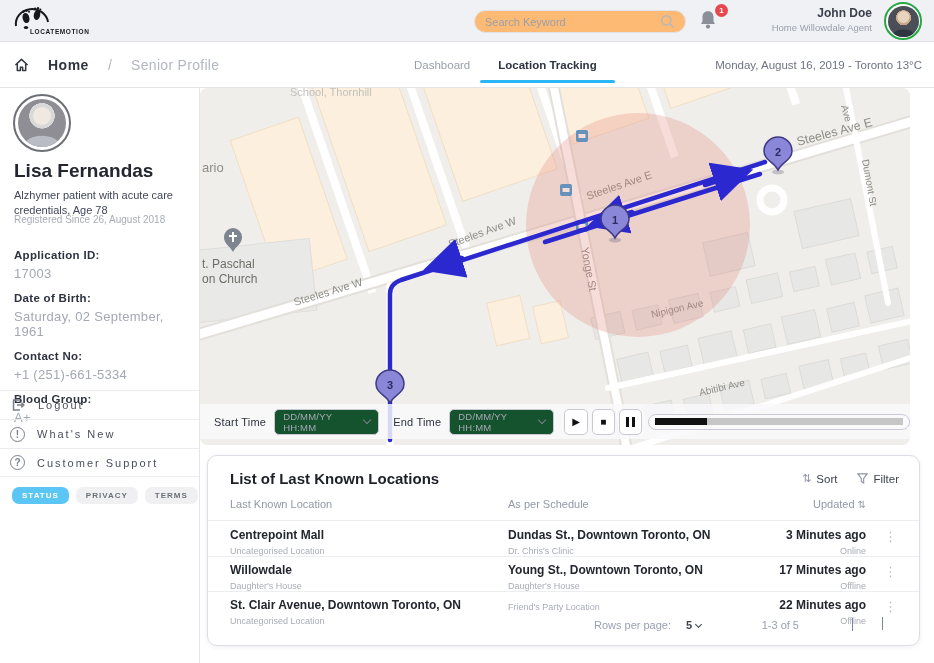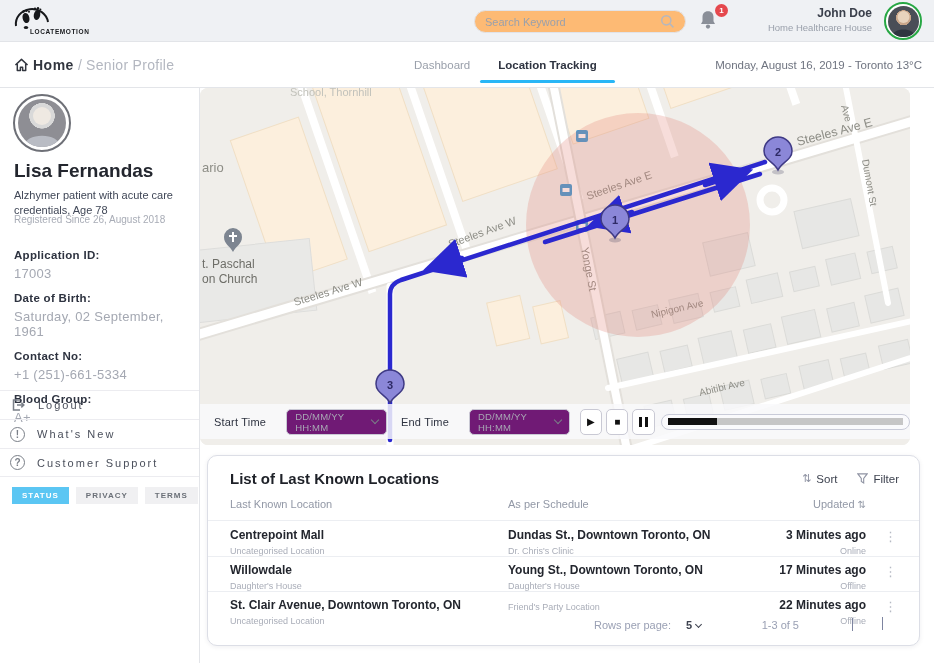--- a/index.html
+++ b/index.html
@@ -15,21 +15,21 @@
   .bell-wrap { position:absolute; left:698px; top:8px; width:26px; height:28px; }
   .bell-badge { position:absolute; right:-4px; top:-4px; min-width:13px; height:13px; border-radius:7px; background:#e5484d; color:#fff; font-size:8px; font-weight:bold; display:flex; align-items:center; justify-content:center; padding:0 2px; }
   .user-block { position:absolute; right:62px; top:6px; text-align:right; }
   .user-name { font-size:12px; font-weight:bold; color:#3a3f4b; }
   .user-role { font-size:9.5px; color:#9aa0ab; margin-top:2px; }
   .avatar-ring { position:absolute; right:12px; top:2px; width:38px; height:38px; border-radius:50%; border:2px solid #27a744; background:#fff; display:flex; align-items:center; justify-content:center; }
   .avatar-img { width:31px; height:31px; border-radius:50%; background:radial-gradient(circle at 50% 38%, #c9a68a 0 30%, #4a4e57 31% 100%); overflow:hidden; }
 
   
   .navrow { position:absolute; left:0; top:42px; width:934px; height:46px; background:#fff; border-bottom:1px solid #e3e5e9; }
-  .breadcrumb { position:absolute; left:14px; top:0; height:46px; display:flex; align-items:center; gap:4px; }
+  .breadcrumb { position:absolute; left:14px; top:0; height:46px; display:flex; align-items:center; gap:19px; }
   .bc-home { font-size:14px; font-weight:bold; color:#32363f; letter-spacing:.5px; }
   .bc-sep, .bc-cur { font-size:14px; color:#b3b7c0; letter-spacing:.3px; }
   .tabs { position:absolute; left:410px; top:0; height:46px; display:flex; align-items:center; gap:20px; }
   .tab { font-size:11.5px; color:#9aa0ab; cursor:pointer; padding:14px 4px; }
   .tab.active { color:#2e3340; font-weight:bold; position:relative; }
   .tab.active::after { content:""; position:absolute; left:-14px; right:-14px; bottom:2px; height:3px; background:#29b6f6; border-radius:2px; }
   .nav-date { position:absolute; right:12px; top:0; height:46px; display:flex; align-items:center; font-size:11.5px; color:#6f7480; }
 
   
   .sidebar { position:absolute; left:0; top:88px; width:200px; height:575px; background:#fff; border-right:1px solid #e3e5e9; }
@@ -40,29 +40,29 @@
   .p-reg { position:absolute; left:14px; top:126px; font-size:10px; color:#a8acb6; }
   .fields { position:absolute; left:14px; top:150px; width:178px; }
   .f-label { font-size:11.5px; font-weight:bold; color:#2e3340; letter-spacing:.3px; margin-top:11px; }
   .f-value { font-size:13px; color:#a4a8b2; letter-spacing:.3px; margin-top:5px; }
   .side-menu { position:absolute; left:0; top:302px; width:100%; }
   .menu-item { display:flex; align-items:center; gap:12px; height:29px; padding-left:10px; border-top:1px solid #ececf0; cursor:pointer; }
   .menu-item:last-child { border-bottom:1px solid #ececf0; }
   .menu-label { font-size:11px; letter-spacing:2px; color:#4a4f5b; }
   .circ-icon { width:15px; height:15px; border:1.4px solid #7a7f88; border-radius:50%; color:#7a7f88; font-size:10px; font-weight:bold; display:flex; align-items:center; justify-content:center; }
   .side-foot { position:absolute; left:12px; top:399px; display:flex; gap:7px; }
-  .foot-btn { height:17px; border-radius:0; border:none; font-family:inherit; font-size:8px; font-weight:bold; letter-spacing:1px; padding:0 10px; color:#6b7078; background:#f0f0f2; cursor:pointer; }
+  .foot-btn { height:17px; border-radius:7px; border:none; font-family:inherit; font-size:8px; font-weight:bold; letter-spacing:1px; padding:0 10px; color:#6b7078; background:#f0f0f2; cursor:pointer; }
   .foot-btn.active { background:#5bc6f3; color:#fff; }
 
   
   .map { position:absolute; left:200px; top:88px; width:710px; height:357px; border-radius:8px; overflow:hidden; background:#f0eeea; }
   .map svg.base { position:absolute; left:0; top:0; }
   .map-controls { position:absolute; left:0; top:316px; width:100%; height:35px; background:rgba(249,249,251,.84); display:flex; align-items:center; padding-left:14px; }
   .ctl-label { font-size:11px; color:#2e3340; letter-spacing:.2px; white-space:nowrap; }
-  .dt-input { width:108px; height:26px; margin-left:20px; background:#701a75; border:1px solid #c9c9d4; border-radius:5px; display:flex; align-items:center; padding:0 8px; cursor:pointer; }
+  .dt-input { width:108px; height:26px; margin-left:8px; background:#14532d; border:1px solid #c9c9d4; border-radius:5px; display:flex; align-items:center; padding:0 8px; cursor:pointer; }
   .dt-ph { flex:1; font-size:9.5px; color:#a8a8b4; letter-spacing:.2px; }
   .chev { width:6px; height:6px; border-right:1.5px solid #7a7f88; border-bottom:1.5px solid #7a7f88; transform:rotate(45deg); margin-top:-3px; }
   .pbtn { width:24px; height:26px; background:#fff; border:1px solid #c9c9d4; border-radius:5px; display:flex; align-items:center; justify-content:center; cursor:pointer; margin-left:4px; color:#111; font-size:10px; }
   .pause-bars { display:flex; gap:2.5px; }
   .pause-bars i { display:block; width:3px; height:10px; background:#111; }
   .progress-wrap { margin-left:6px; width:270px; height:16px; background:#fafafc; border:1px solid #c9cbd8; border-radius:8px; display:flex; align-items:center; padding:0 6px; cursor:pointer; }
   .progress-track { position:relative; width:100%; height:7px; background:#c6c6c6; }
   .progress-fill { position:absolute; left:0; top:0; height:7px; background:#111; }
 
   
@@ -122,21 +122,21 @@
   <div class="bell-wrap">
     <svg width="20" height="24" viewBox="0 0 16 18">
       <path d="M8 2 C5 2 3.6 4.2 3.6 6.6 L3.6 10 L2.4 12.2 L13.6 12.2 L12.4 10 L12.4 6.6 C12.4 4.2 11 2 8 2 Z" fill="#8a8f98"></path>
       <circle cx="8" cy="14.2" r="1.7" fill="#8a8f98"></circle>
     </svg>
     <span class="bell-badge">1</span>
   </div>
 
   <div class="user-block">
     <div class="user-name">John Doe</div>
-    <div class="user-role">Home Healthcare House</div>
+    <div class="user-role">Home Willowdale Agent</div>
   </div>
   <div class="avatar-ring">
     <div class="avatar-img">
       <svg width="31" height="31" viewBox="0 0 31 31">
           <circle cx="15.5" cy="11" r="6" fill="#e8d3bd"></circle>
           <path d="M4 31 C4 21 27 21 27 31 Z" fill="#2f3540"></path>
         </svg>
     </div>
   </div>
 </div>

